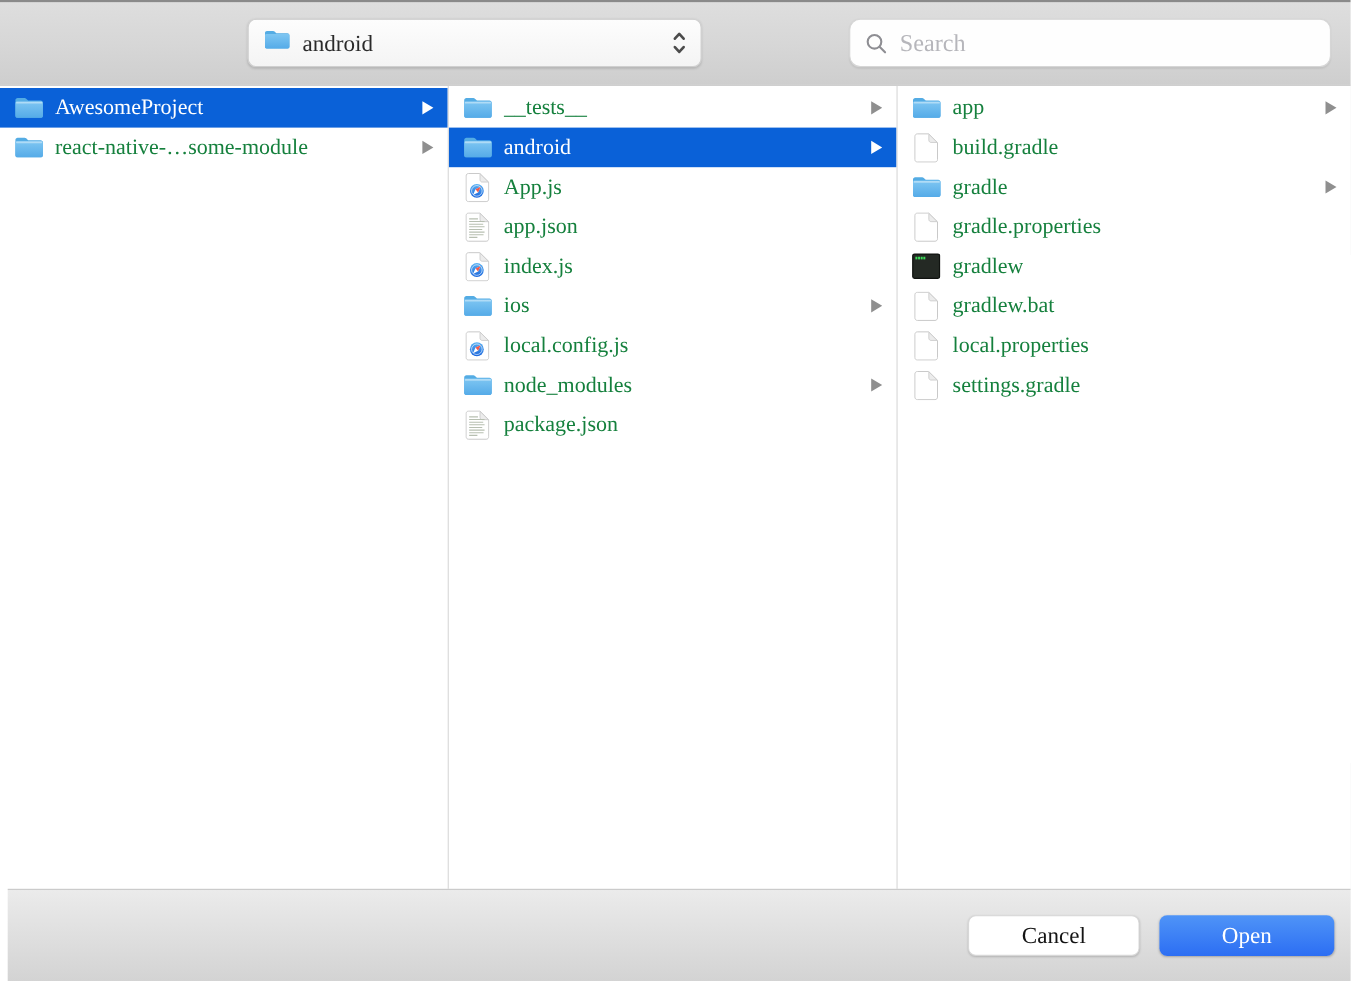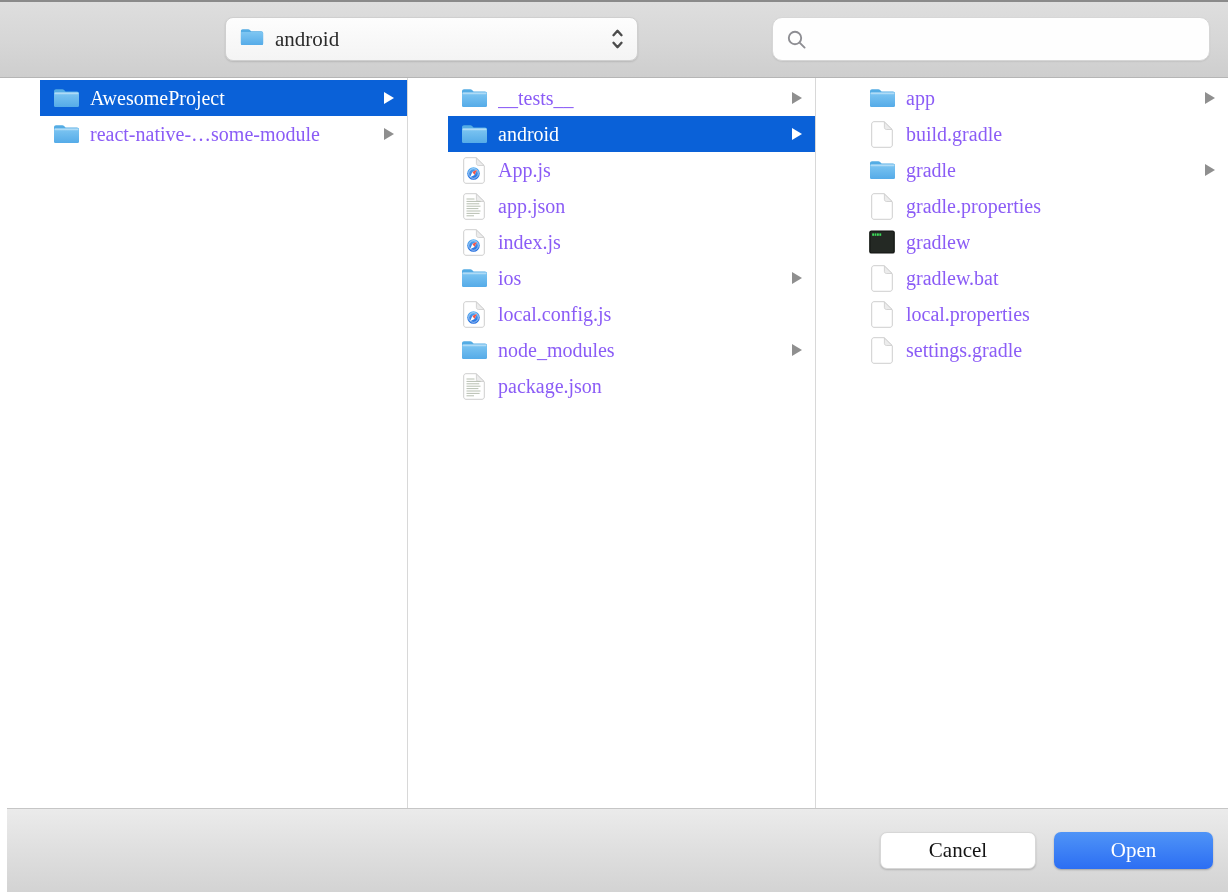--- a/index.html
+++ b/index.html
@@ -30,26 +30,26 @@
     box-shadow:0 1px 1.5px rgba(0,0,0,.07);
     display:flex;align-items:center;padding:0 10px 0 13px;
   }
   .search input{
     flex:1;min-width:0;border:none;outline:none;background:transparent;
     font-family:inherit;font-size:22px;color:#333;margin-left:9px;
   }
   .search input::placeholder{color:#b6b6bb;}
   
   .columns{position:absolute;top:78px;left:0;right:0;bottom:84px;display:flex;background:#fff;}
-  .column{width:408px;flex:0 0 408px;border-right:1px solid #d8d8d8;padding-top:2px;overflow:hidden;padding-left:40px;}
+  .column{width:408px;flex:0 0 408px;border-right:1px solid #d8d8d8;padding-top:2px;overflow:hidden;}
   .column:last-child{flex:1;width:auto;border-right:none;}
   .row{display:flex;align-items:center;height:36px;padding:0 13px 0 12px;}
   .row .icon{flex:0 0 28px;width:28px;display:flex;align-items:center;justify-content:center;}
   .row .label{
-    margin-left:10px;font-size:20px;color:#8b5cf6;
+    margin-left:10px;font-size:20px;color:#15803d;
     white-space:nowrap;overflow:hidden;text-overflow:ellipsis;
   }
   .row .arrow{
     margin-left:auto;flex:0 0 auto;width:0;height:0;
     border-left:10px solid #8f8f8f;
     border-top:6.5px solid transparent;border-bottom:6.5px solid transparent;
   }
   .row.selected{background:var(--selection,#0A61D8);}
   .row.selected .label{color:#fff;}
   .row.selected .arrow{border-left-color:#fff;}
@@ -111,20 +111,21 @@
       </span>
     </div>
 
     <div class="search">
       <span style="display:flex;">
         <svg width="21" height="21" viewBox="0 0 21 21" fill="none" stroke="#8e8e93" stroke-width="1.9">
           <circle cx="9" cy="9" r="6.2"></circle>
           <line x1="13.6" y1="13.6" x2="18.6" y2="18.6" stroke-linecap="round"></line>
         </svg>
       </span>
+      <input type="text" placeholder="Search" style="">
     </div>
   </div>
 
   <div class="columns">
     <div class="column">
         <div class="row selected">
     <span class="icon">
             <svg width="27" height="21" viewBox="0 0 27 21">
               <path d="M1 3.2 C1 2.1 1.9 1.2 3 1.2 h6.4 c.5 0 1 .2 1.4 .55 L12.6 3.4 H24 c1.1 0 2 .9 2 2 V17 c0 1.1 -.9 2 -2 2 H3 c-1.1 0 -2 -.9 -2 -2 Z" style="fill:var(--folder-tab)"></path>
               <path d="M1 5.6 C1 4.8 1.6 4.2 2.4 4.2 h22.2 c.8 0 1.4 .6 1.4 1.4 V17.6 c0 .8 -.6 1.4 -1.4 1.4 H2.4 c-.8 0 -1.4 -.6 -1.4 -1.4 Z" fill="url(#grad-folder)"></path>

